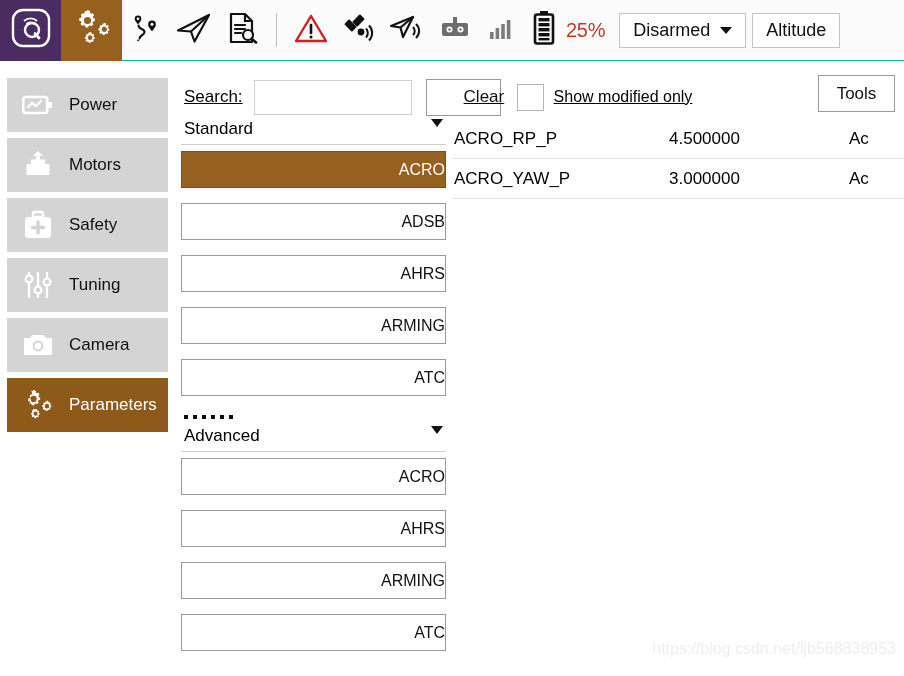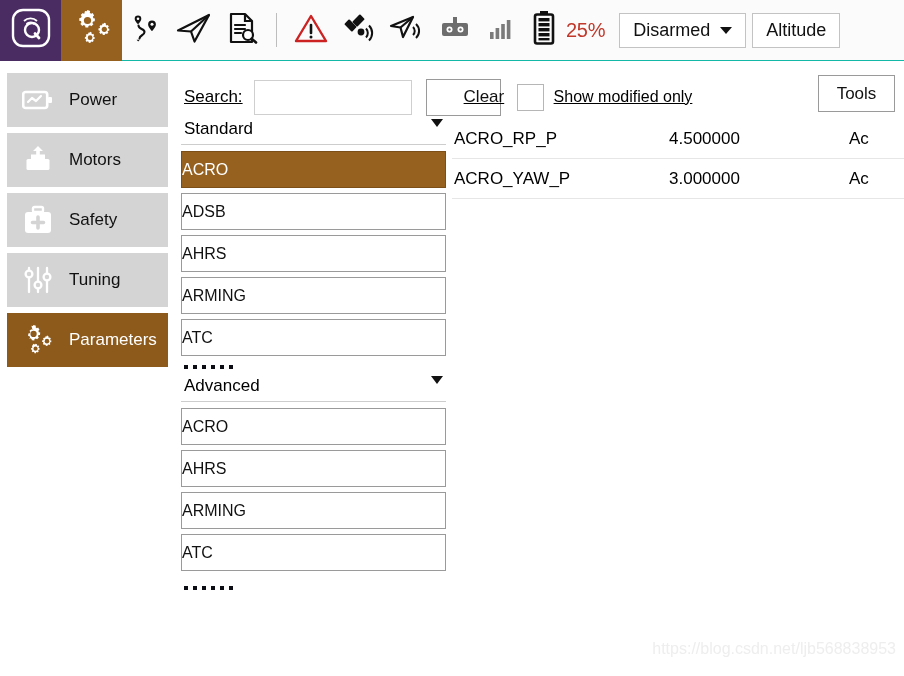--- a/index.html
+++ b/index.html
@@ -91,21 +91,21 @@
     border-top: 7px solid #111;
   }
 
   
   .sidebar {
     position: absolute;
     top: 61px; left: 0;
     width: 175px;
     height: 615px;
     background: #ffffff;
-    padding-top: 12px;
+    padding-top: 17px;
     box-sizing: border-box;
   }
   .side-item {
     height: 54px;
     margin: 0 7px 6px 7px;
     background: #d4d4d4;
     display: flex;
     align-items: center;
     padding-left: 14px;
     box-sizing: border-box;
@@ -212,24 +212,24 @@
     border-left: 6px solid transparent;
     border-right: 6px solid transparent;
     border-top: 8px solid #111;
   }
   .grp-btn {
     height: 37px;
     border: 1px solid #9a9a9a;
     background: #ffffff;
     display: flex;
     align-items: center;
-    justify-content: flex-start;
+    justify-content: flex-end;
     font-size: 16px;
     color: #111;
-    margin-bottom: 5px;
+    margin-bottom: 15px;
     box-sizing: border-box;
     cursor: pointer;
   }
   .grp-btn.sel {
     background: #96601f;
     border-color: #7d4f18;
     color: #ffffff;
   }
   .dots {
     display: flex;
@@ -471,20 +471,30 @@
           <path d="M6 3v24M15 3v24M24 3v24"></path>
         </g>
         <circle cx="6" cy="9" r="3.4" fill="#d4d4d4" stroke="#fff" stroke-width="2.3"></circle>
         <circle cx="15" cy="20" r="3.4" fill="#d4d4d4" stroke="#fff" stroke-width="2.3"></circle>
         <circle cx="24" cy="12" r="3.4" fill="#d4d4d4" stroke="#fff" stroke-width="2.3"></circle>
       </svg>
     </span>
     <span>Tuning</span>
   </div>
 
+  <div class="side-item">
+    <span class="side-icon">
+      <svg width="32" height="26" viewBox="0 0 32 26">
+        <path d="M2 6h6l2.5-3h11L24 6h6v17H2z" fill="#fff"></path>
+        <circle cx="16" cy="14" r="5.4" fill="#d4d4d4"></circle>
+        <circle cx="16" cy="14" r="3.4" fill="#fff"></circle>
+      </svg>
+    </span>
+    <span>Camera</span>
+  </div>
 
   <div class="side-item active">
     <span class="side-icon">
       <svg width="36" height="32" viewBox="0 0 36 32">
         <g fill="#ffffff">
           <path d="M11 1l1.5.3.85-1.3 2.45 1-.28 1.55 1.22 1 1.4-.7 1.4 2.25-1.12 1.08.38 1.5 1.55.28-.23 2.62-1.55.14-.66 1.4.98 1.22-1.87 1.87-1.3-.84-1.45.56-.19 1.55-2.62-.1-.28-1.55-1.4-.7-1.27.89L8.7 14.7l.94-1.27-.52-1.45-1.55-.23.19-2.62 1.55-.19.61-1.4-.94-1.27 1.97-1.78 1.27.94z"></path>
           <circle cx="13.3" cy="9.6" r="3.3" fill="#8d5a1c"></circle>
           <path d="M26 12l1 .22.54-.9 1.6.7-.18 1.03.8.66.93-.46.93 1.49-.76.71.26.99 1.03.18-.15 1.73-1.03.1-.44.93.66.8-1.24 1.24-.87-.55-.96.37-.12 1.03-1.73-.06-.18-1.03-.93-.46-.84.59-1.19-1.31.62-.84-.34-.96-1.03-.16.12-1.73 1.03-.12.4-.93-.62-.84 1.31-1.19.84.62z"></path>
           <circle cx="27.5" cy="17.2" r="2.4" fill="#8d5a1c"></circle>
           <path d="M14 20.5l.93.2.5-.83 1.48.65-.16.95.74.61.86-.43.86 1.38-.7.66.24.91.95.16-.14 1.6-.95.09-.41.86.61.74-1.15 1.15-.8-.51-.89.34-.11.95-1.6-.05-.16-.95-.86-.43-.78.55-1.1-1.21.57-.78-.32-.89-.95-.14.11-1.6.95-.11.37-.86-.57-.78L13.2 19.9l.78.57z"></path>

